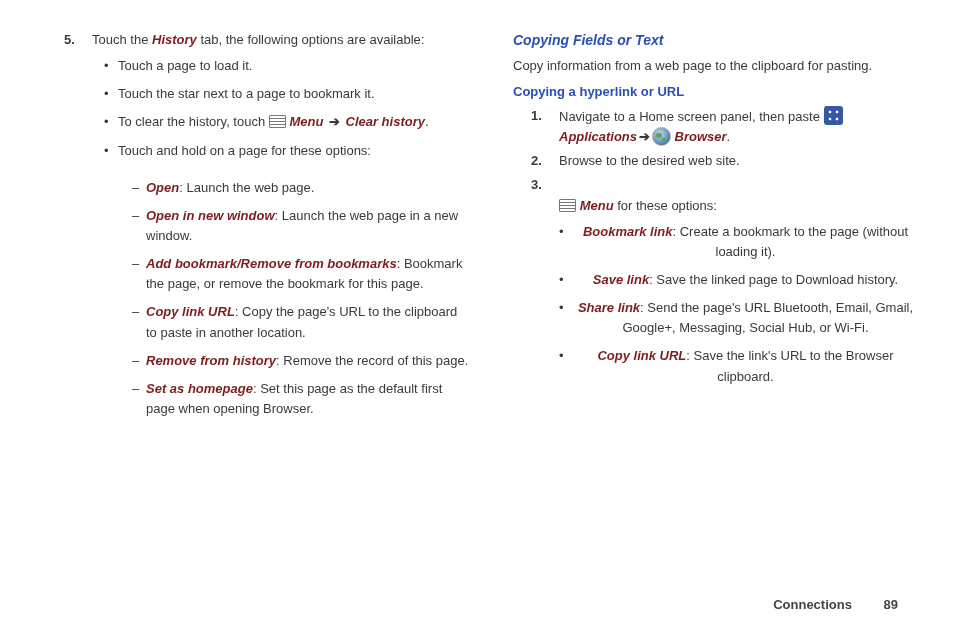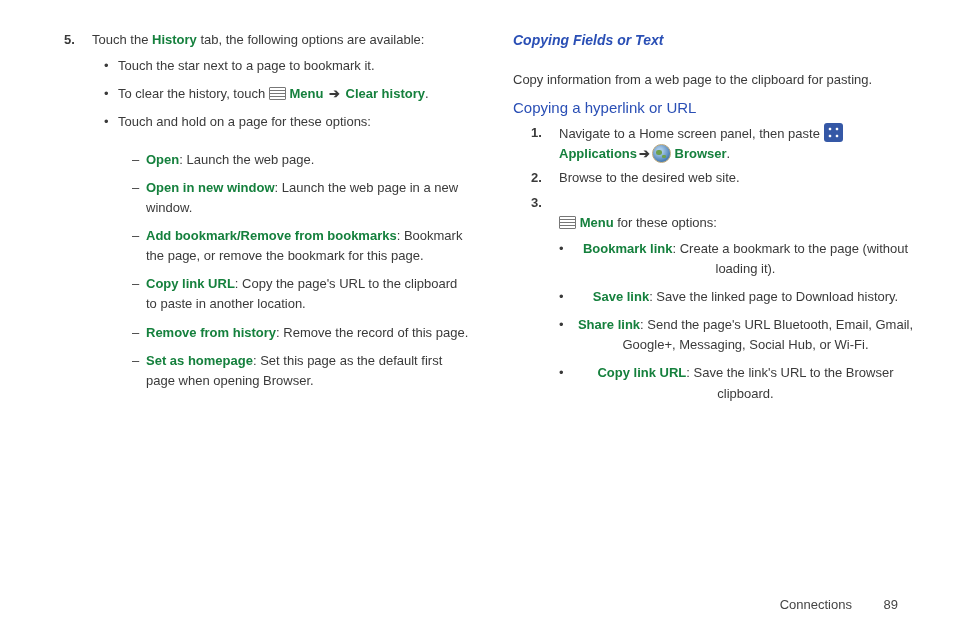--- a/index.html
+++ b/index.html
@@ -34,31 +34,31 @@
 
     .dashes { margin-left: 14px; margin-top: 17px; }
     .dash { position: relative; padding-left: 14px; margin-bottom: 8px; }
     .dash::before { content: "–"; position: absolute; left: 0; top: 0; }
 
     .sec-blue {
       color: #2a4fb5;
       font-weight: bold;
       font-style: italic;
       font-size: 14px;
-      margin-bottom: 18px;
+      margin-bottom: 4px;
     }
     .sec-blue-sub {
       color: #2a4fb5;
-      font-weight: normal;
-      font-size: 15px;
+      font-weight: bold;
+      font-size: 13px;
       margin: 6px 0 4px 0;
     }
     .intro { margin-bottom: 4px; }
 
-    b { font-weight: bold; color: #15803d; }
+    b { font-weight: bold; color: #7f1d1d; font-style: italic; }
 
     .icon-menu {
       display: inline-block;
       vertical-align: -2px;
       width: 17px; height: 13px;
       border: 1px solid #777;
       border-radius: 1px;
       background: linear-gradient(to bottom,
         transparent 2px, #777 2px, #777 3px,
         transparent 3px, transparent 5px, #777 5px, #777 6px,
@@ -101,34 +101,36 @@
       box-shadow: 5px 4px 0 -1px #6fa04d;
     }
     .arrow { display:inline-block; margin:0 2px; font-weight:bold; }
 
     .footer {
       position: absolute;
       right: 56px;
       bottom: 24px;
       font-size: 13px;
       color: #444;
+      font-weight: bold;
     }
     .footer .pg { margin-left: 28px; }
   </style>
 </head>
 <body>
 
 <div class="columns">
 
   <div class="col col-left">
     <div class="step">
       <div class="step-num">5.</div>
       <div class="step-body">
         <span>Touch the </span><b>History</b><span> tab, the following options are available:</span>
         <div class="bullets">
+          <div class="bullet"><span>Touch a page to load it.</span></div>
           <div class="bullet"><span>Touch the star next to a page to bookmark it.</span></div>
           <div class="bullet">
             <span>To clear the history, touch </span><span class="icon-menu"></span> <b>Menu </b> <span class="arrow">➔</span><b> Clear history</b><span>.</span>
           </div>
           <div class="bullet">
             <span>Touch and hold on a page for these options:</span>
             <div class="dashes">
               <div class="dash"><b>Open</b><span>: Launch the web page.</span></div>
               <div class="dash"><b>Open in new window</b><span>: Launch the web page in a new window.</span></div>
               <div class="dash"><b>Add bookmark/Remove from bookmarks</b><span>: Bookmark the page, or remove the bookmark for this page.</span></div>

